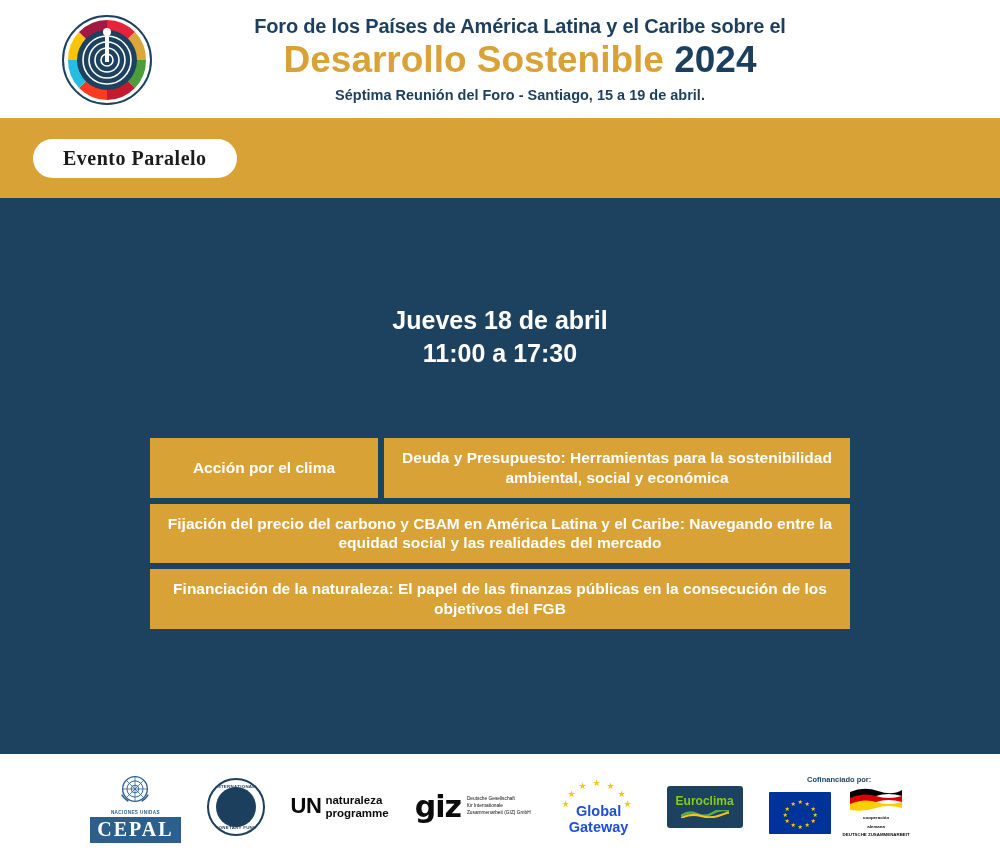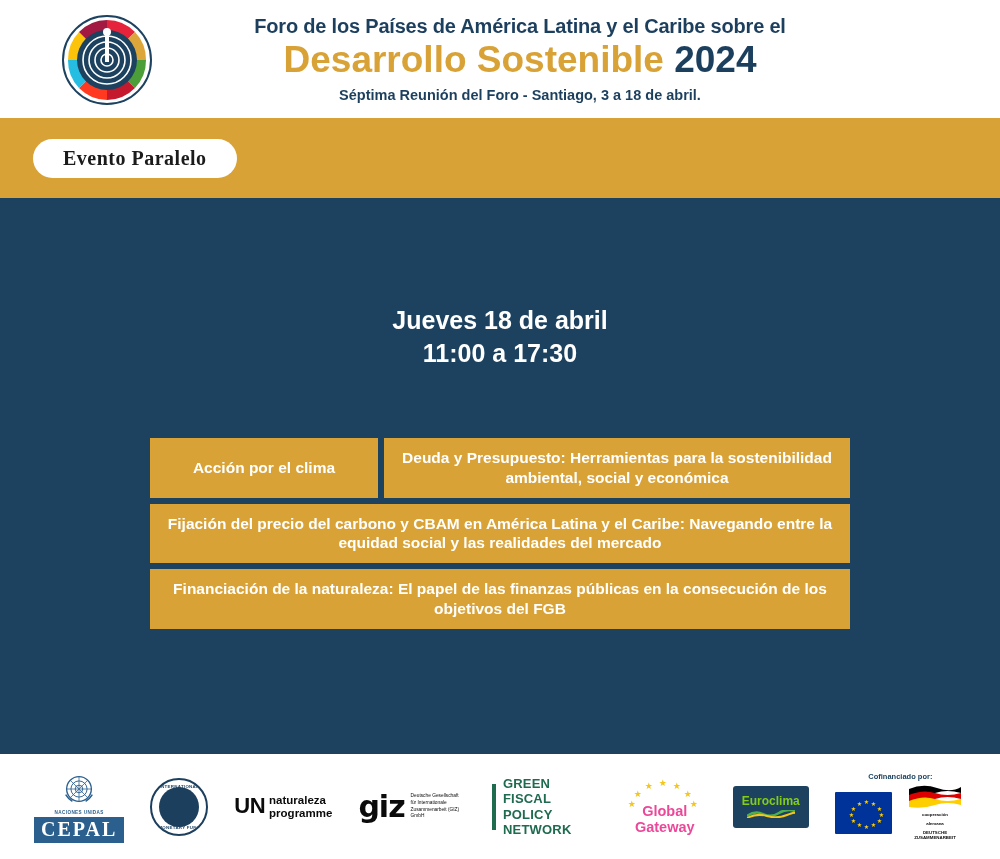--- a/index.html
+++ b/index.html
@@ -171,21 +171,21 @@
   .giz-word { font-size: 30px; font-weight: bold; color: #0b0b0b; font-family: "DejaVu Sans", sans-serif; letter-spacing: -1px; }
   .giz-sub { font-size: 4.8px; color: #0b0b0b; line-height: 1.45; }
 
   .gfpn { display: flex; align-items: center; gap: 7px; }
   .gfpn-bar { width: 4px; height: 46px; background: #1f6b4f; }
   .gfpn-txt { font-size: 13px; font-weight: bold; color: #1f6b4f; line-height: 1.18; letter-spacing: .2px; }
 
   .gg { display: flex; flex-direction: column; align-items: center; }
   .gg-stars { position: relative; width: 84px; height: 26px; }
   .gg-star { position: absolute; color: #f5c518; font-size: 9px; }
-  .gg-name { font-size: 14.5px; font-weight: bold; color: #ec4899; line-height: 1.06; text-align:center;}
+  .gg-name { font-size: 14.5px; font-weight: bold; color: #1d4ed8; line-height: 1.06; text-align:center;}
 
   .euro {
     background: #1c4260; color: #84cc16; border-radius: 3px;
     padding: 8px 10px 10px; display: flex; flex-direction: column;
     align-items: center; justify-content: center; position: relative; width: 76px; height: 42px;
   }
   .euro-txt { font-size: 12px; font-weight: bold; }
   .euro-wave { width: 48px; height: 8px; margin-top: 2px; }
 
   .cofin { display: flex; flex-direction: column; align-items: center; }
@@ -228,21 +228,21 @@
         <circle cx="49" cy="20" r="4" fill="#ffffff"></circle>
       </g>
     </svg>
   </div>
   <div class="header-text">
     <div class="hdr-line1">Foro de los Países de América Latina y el Caribe sobre el</div>
     <div class="hdr-line2">
       <span class="ds">Desarrollo Sostenible</span>
       <span class="yr">2024</span>
     </div>
-    <div class="hdr-line3">Séptima Reunión del Foro - Santiago, 3 a 18 de abril.</div>
+    <div class="hdr-line3">Séptima Reunión del Foro - Santiago, 15 a 19 de abril.</div>
   </div>
 </div>
 
 <div class="goldbar">
   <div class="pill">Evento  Paralelo</div>
 </div>
 
 <div class="main">
 
   <div class="datetime">
@@ -302,30 +302,20 @@
     <div class="giz">
       <div class="giz-word">giz</div>
       <div>
         <div class="giz-sub">Deutsche Gesellschaft</div>
         <div class="giz-sub">für Internationale</div>
         <div class="giz-sub">Zusammenarbeit (GIZ) GmbH</div>
       </div>
     </div>
   </div>
 
-  <div class="logo-item">
-    <div class="gfpn">
-      <div class="gfpn-bar"></div>
-      <div>
-        <div class="gfpn-txt">GREEN</div>
-        <div class="gfpn-txt">FISCAL POLICY</div>
-        <div class="gfpn-txt">NETWORK</div>
-      </div>
-    </div>
-  </div>
 
   <div class="logo-item">
     <div class="gg">
       <div class="gg-stars">
         <span class="gg-star" style="left:36px;top:0">★</span>
         <span class="gg-star" style="left:22px;top:3px">★</span>
         <span class="gg-star" style="left:50px;top:3px">★</span>
         <span class="gg-star" style="left:11px;top:11px">★</span>
         <span class="gg-star" style="left:61px;top:11px">★</span>
         <span class="gg-star" style="left:5px;top:21px">★</span>

